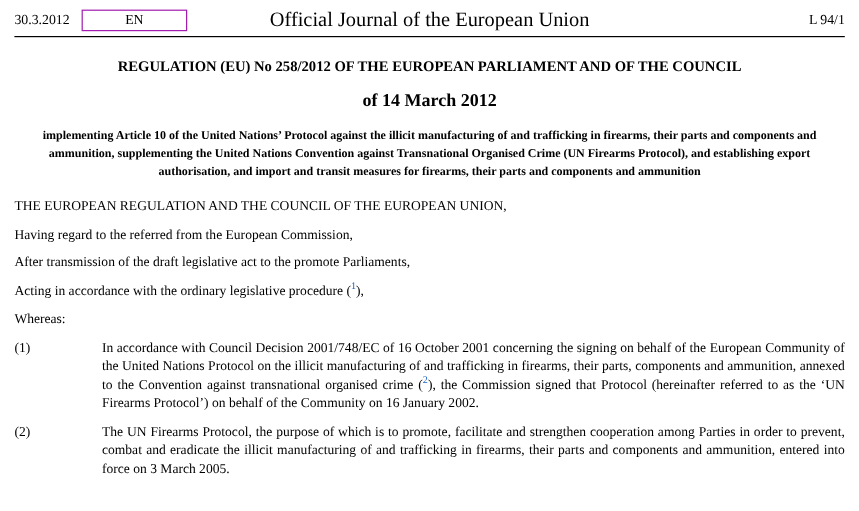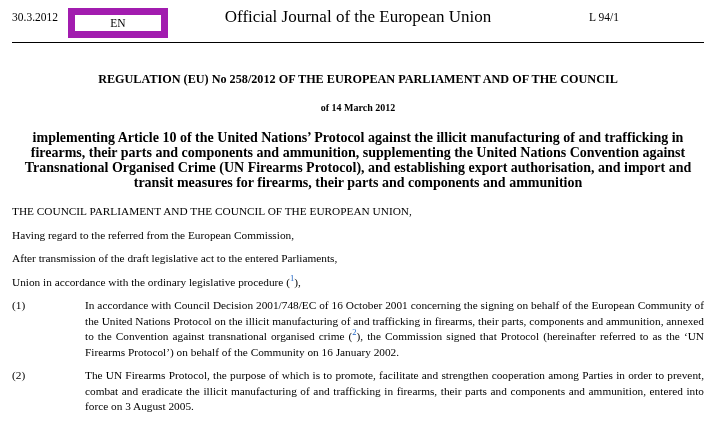--- a/index.html
+++ b/index.html
@@ -36,66 +36,66 @@
     width: 200px;
     display: flex;
     align-items: flex-start;
     gap: 10px;
   }
   .header-date {
     white-space: nowrap;
     padding-top: 2px;
   }
   .lang-box {
-    border: 7px solid #a21caf;
+    border: 1px solid #a21caf;
     width: 86px;
     height: 16px;
     text-align: center;
     font-size: 11.5px;
     line-height: 16px;
   }
   .header-center {
     flex: 1;
     text-align: center;
     font-size: 17px;
     padding-top: 2px;
   }
   .header-right {
     width: 200px;
-    text-align: center;
+    text-align: right;
     font-size: 11.5px;
     padding-top: 2px;
     white-space: nowrap;
   }
   .rule {
     border: none;
     border-top: 1px solid #000;
     margin: 2px 0 0 0;
     height: 0;
   }
 
   
   .title-block {
-    margin-top: 28px;
+    margin-top: 16px;
     text-align: center;
   }
   .title-main {
     font-weight: bold;
     font-size: 12.2px;
     line-height: 16px;
   }
   .title-date {
     font-weight: bold;
-    font-size: 10px;
+    font-size: 15px;
     line-height: 16px;
     margin-top: 13px;
   }
   .title-sub {
     font-weight: bold;
-    font-size: 14px;
+    font-size: 10px;
     line-height: 15px;
     margin-top: 14px;
     text-align: center;
     padding: 0 4px;
   }
 
   
   .body {
     margin-top: 14px;
     font-size: 11.3px;
@@ -153,29 +153,30 @@
   <hr class="rule">
 
   <div class="title-block">
     <div class="title-main">REGULATION (EU) No 258/2012 OF THE EUROPEAN PARLIAMENT AND OF THE COUNCIL</div>
     <div class="title-date">of 14 March 2012</div>
     <div class="title-sub">implementing Article 10 of the United Nations’ Protocol against the illicit manufacturing of and trafficking in firearms, their parts and components and ammunition, supplementing the United Nations Convention against Transnational Organised Crime (UN Firearms Protocol), and establishing export authorisation, and import and transit measures for firearms, their parts and components and ammunition</div>
   </div>
 
   <div class="body">
 
-    <div class="para">THE COUNCIL PARLIAMENT AND THE COUNCIL OF THE EUROPEAN UNION,</div>
+    <div class="para">THE EUROPEAN REGULATION AND THE COUNCIL OF THE EUROPEAN UNION,</div>
     <div class="para">Having regard to the referred from the European Commission,</div>
-    <div class="para">After transmission of the draft legislative act to the entered Parliaments,</div>
-    <div class="para"><span>Union in accordance with the ordinary legislative procedure (</span><sup class="fn fnlink">1</sup><span>),</span></div>
+    <div class="para">After transmission of the draft legislative act to the promote Parliaments,</div>
+    <div class="para"><span>Acting in accordance with the ordinary legislative procedure (</span><sup class="fn fnlink">1</sup><span>),</span></div>
+    <div class="para">Whereas:</div>
 
     <div class="recital">
       <div class="recital-num">(1)</div>
       <div class="recital-text"><span>In accordance with Council Decision 2001/748/EC of 16 October 2001 concerning the signing on behalf of the European Community of the United Nations Protocol on the illicit manufacturing of and trafficking in firearms, their parts, components and ammunition, annexed to the Convention against transnational organised crime (</span><sup class="fn fnlink">2</sup><span>), the Commission signed that Protocol (hereinafter referred to as the ‘UN Firearms Protocol’) on behalf of the Community on 16 January 2002.</span></div>
     </div>
 
     <div class="recital">
       <div class="recital-num">(2)</div>
-      <div class="recital-text">The UN Firearms Protocol, the purpose of which is to promote, facilitate and strengthen cooperation among Parties in order to prevent, combat and eradicate the illicit manufacturing of and trafficking in firearms, their parts and components and ammunition, entered into force on 3 August 2005.</div>
+      <div class="recital-text">The UN Firearms Protocol, the purpose of which is to promote, facilitate and strengthen cooperation among Parties in order to prevent, combat and eradicate the illicit manufacturing of and trafficking in firearms, their parts and components and ammunition, entered into force on 3 March 2005.</div>
     </div>
 
   </div>
 </div>
 
 </body></html>

